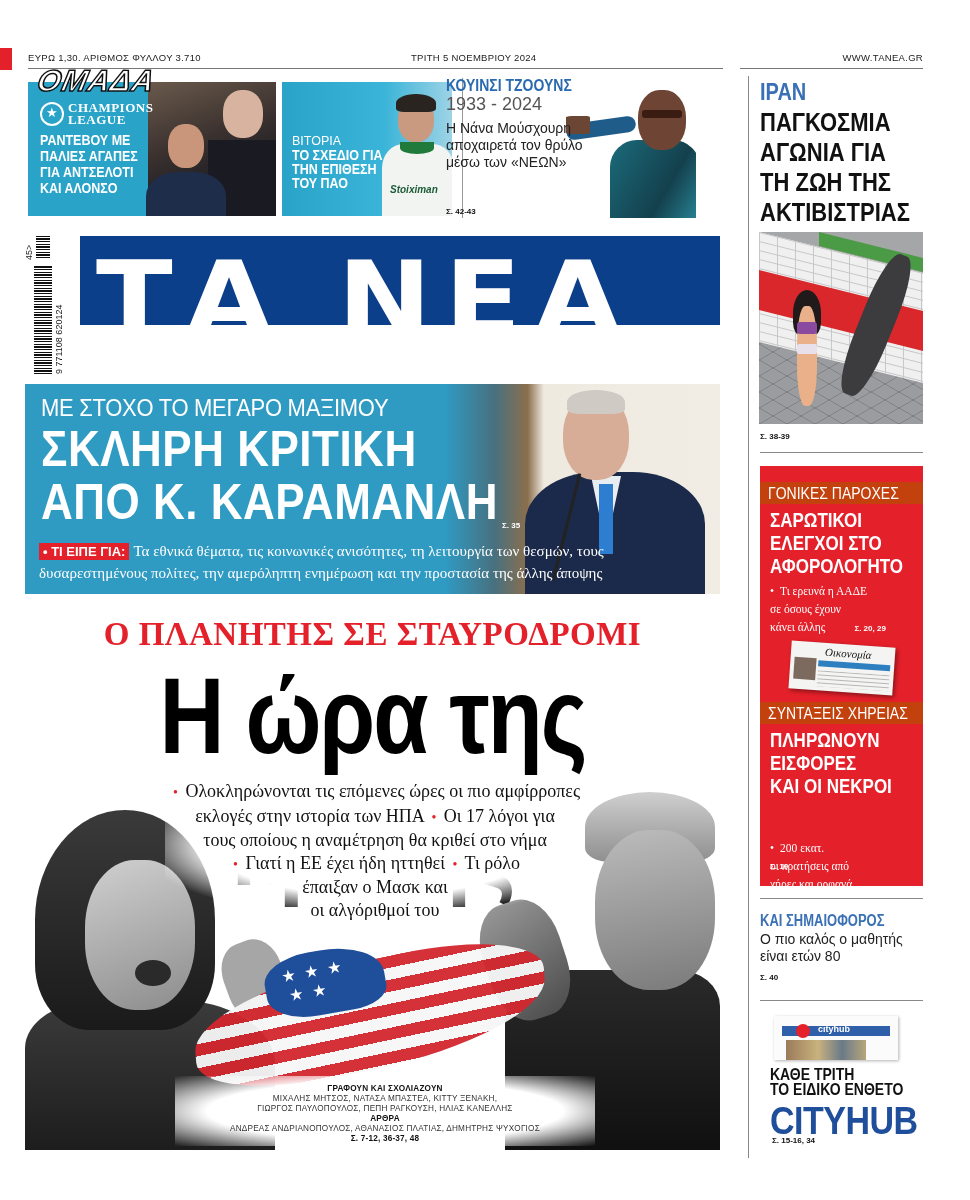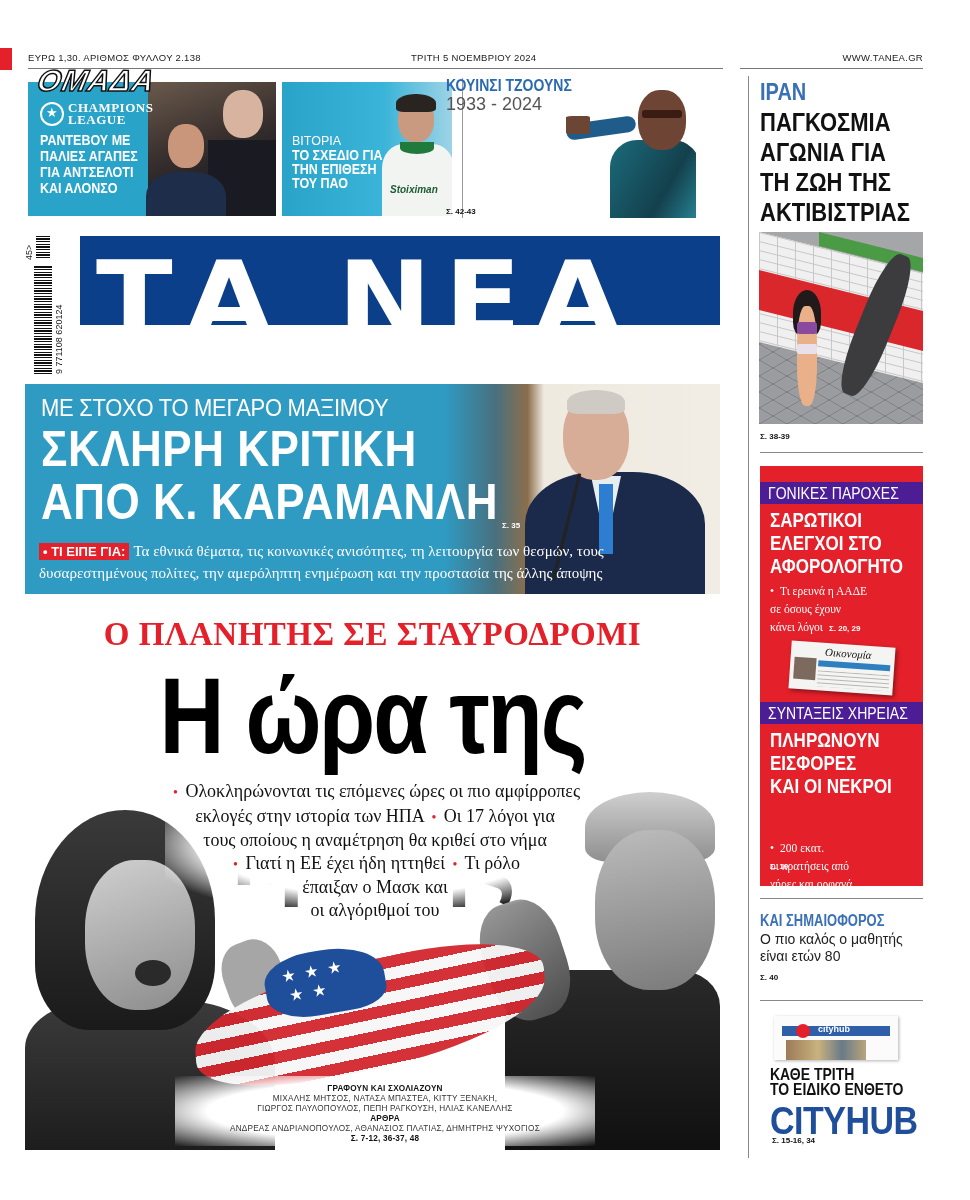--- a/index.html
+++ b/index.html
@@ -80,26 +80,26 @@
   .shadow { position: absolute; left: 100px; top: 18px; width: 34px; height: 150px; background: #3c3c3e; transform: rotate(22deg); border-radius: 40%; }
   .girl-body { position: absolute; left: 38px; top: 74px; width: 20px; height: 100px; background: #e9b08a; border-radius: 40%; }
   .girl-hair { position: absolute; left: 34px; top: 58px; width: 28px; height: 46px; background: #201a1a; border-radius: 50% 50% 30% 30%; }
   .girl-top { position: absolute; left: 38px; top: 90px; width: 20px; height: 12px; background: #8a4aa0; border-radius: 3px; }
   .girl-bottom { position: absolute; left: 38px; top: 112px; width: 20px; height: 10px; background: #e8e0ea; border-radius: 2px; }
   .iran-page { left: 760px; top: 432px; font-size: 8px; font-weight: 700; }
   .iran-rule { left: 760px; top: 452px; width: 163px; height: 1px; background: #888; }
 
   
   .redbox { left: 760px; top: 466px; width: 163px; height: 420px; background: #e4202a; color: #fff; overflow: hidden; }
-  .rb-bar { position: absolute; left: 0; width: 163px; height: 22px; background: #4c1d95; font-size: 14px; padding-left: 8px; line-height: 22px; transform-origin: left center; }
+  .rb-bar { position: absolute; left: 0; width: 163px; height: 22px; background: #c2410c; font-size: 14px; padding-left: 8px; line-height: 22px; transform-origin: left center; }
   .rb-bar span { display: inline-block; transform: scaleY(1.15); }
   .rb-hl { position: absolute; left: 10px; width: 150px; font-weight: 700; font-size: 17px; line-height: 20px; transform: scaleY(1.15); transform-origin: top left; }
   .rb-body { position: absolute; left: 10px; width: 150px; font-family: "Liberation Serif", serif; font-size: 11.5px; line-height: 18px; }
   .rb-body .bullet { margin-right: 6px; }
-  .rb-page { font-family: "Liberation Sans", sans-serif; font-size: 8px; font-weight: 700; margin-left: 6px; }
+  .rb-page { font-family: "Liberation Sans", sans-serif; font-size: 8px; font-weight: 700; margin-left: 29px; }
   .rb-paper { position: absolute; left: 30px; top: 178px; width: 104px; height: 48px; background: #f4f4f2; transform: rotate(4deg); box-shadow: 2px 2px 4px rgba(0,0,0,0.4); overflow: hidden; }
   .rb-paper-title { position: absolute; left: 34px; top: 3px; font-family: "Liberation Serif", serif; font-style: italic; font-size: 11px; color: #111; }
   .rb-paper-photo { position: absolute; left: 4px; top: 16px; width: 22px; height: 22px; background: #7d6a5e; }
   .rb-paper-strip { position: absolute; left: 28px; top: 18px; width: 72px; height: 6px; background: #2e7fc0; }
   .rb-paper-lines { position: absolute; left: 28px; top: 28px; width: 72px; height: 16px;
     background-image: linear-gradient(#b6b6b6 1px, transparent 1px); background-size: 100% 4px; }
   .rb-page2 { position: absolute; left: 10px; font-size: 8px; font-weight: 700; }
 
   .side-rule2 { left: 760px; top: 898px; width: 163px; height: 1px; background: #888; }
 
@@ -176,21 +176,21 @@
 
   .credits { position: absolute; left: 170px; top: 304px; width: 380px; text-align: center; font-size: 8.2px; line-height: 10px; color: #333; letter-spacing: 0.2px; }
   .credits .b { font-weight: 700; color: #111; }
   .credits-bg { position: absolute; left: 150px; top: 296px; width: 420px; height: 70px; background: radial-gradient(ellipse at center, rgba(255,255,255,1) 60%, rgba(255,255,255,0) 100%); }
 </style>
 </head>
 <body>
 
 <div class="abs red-tab"></div>
 <div class="abs topbar">
-  <span class="l">ΕΥΡΩ 1,30. ΑΡΙΘΜΟΣ ΦΥΛΛΟΥ 2.138</span>
+  <span class="l">ΕΥΡΩ 1,30. ΑΡΙΘΜΟΣ ΦΥΛΛΟΥ 3.710</span>
   <span class="c">ΤΡΙΤΗ 5 ΝΟΕΜΒΡΙΟΥ 2024</span>
   <span class="r">WWW.TANEA.GR</span>
 </div>
 <div class="abs topbar-line"></div>
 <div class="abs topbar-line2"></div>
 
 <div class="abs omada">
   <div class="omada-photo">
   </div>
   <div class="omada-body1"></div>
@@ -233,20 +233,21 @@
 <div class="abs qj">
   <div class="qj-photo">
     <div class="qj-body-shape"></div>
     <div class="qj-arm"></div>
     <div class="qj-hand"></div>
     <div class="qj-head"></div>
     <div class="qj-glasses"></div>
   </div>
   <div class="qj-name">ΚΟΥΙΝΣΙ ΤΖΟΟΥΝΣ</div>
   <div class="qj-years">1933 - 2024</div>
+  <div class="qj-body">Η Νάνα Μούσχουρη αποχαιρετά τον θρύλο μέσω των «ΝΕΩΝ»</div>
   <div class="qj-page">Σ. 42-43</div>
 </div>
 
 <div class="abs barcode-wrap">
   <div class="bars" style="top:0;height:22px;left:14px;width:14px;"></div>
   <div class="bar-num" style="left:2px;top:24px;">45&gt;</div>
   <div class="bars" style="top:30px;height:108px;"></div>
   <div class="bar-num" style="left:32px;top:138px;">9 771108 620124</div>
 </div>
 
@@ -342,21 +343,21 @@
 <div class="abs redbox">
   <div class="rb-bar" style="top:16px;"><span>ΓΟΝΙΚΕΣ ΠΑΡΟΧΕΣ</span></div>
   <div class="rb-hl" style="top:44px;">
     <div>ΣΑΡΩΤΙΚΟΙ</div>
     <div>ΕΛΕΓΧΟΙ ΣΤΟ</div>
     <div>ΑΦΟΡΟΛΟΓΗΤΟ</div>
   </div>
   <div class="rb-body" style="top:116px;">
     <div><span class="bullet">•</span><span>Τι ερευνά η ΑΑΔΕ</span></div>
     <div>σε όσους έχουν</div>
-    <div><span>κάνει λόγοι</span><span class="rb-page">Σ. 20, 29</span></div>
+    <div><span>κάνει άλλης</span><span class="rb-page">Σ. 20, 29</span></div>
   </div>
   <div class="rb-paper">
     <div class="rb-paper-title">Οικονομία</div>
     <div class="rb-paper-photo"></div>
     <div class="rb-paper-strip"></div>
     <div class="rb-paper-lines"></div>
   </div>
 
   <div class="rb-bar" style="top:236px;"><span>ΣΥΝΤΑΞΕΙΣ ΧΗΡΕΙΑΣ</span></div>
   <div class="rb-hl" style="top:264px;">

